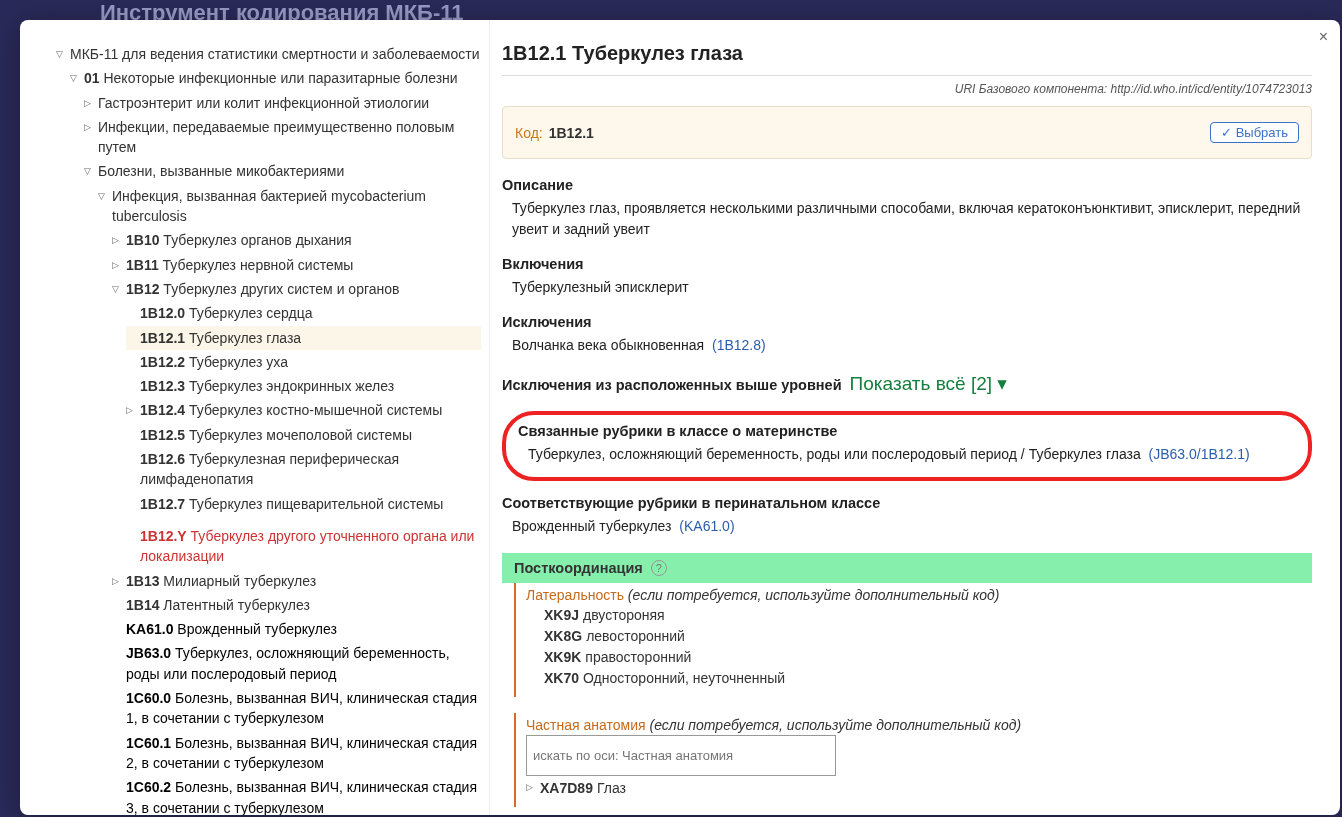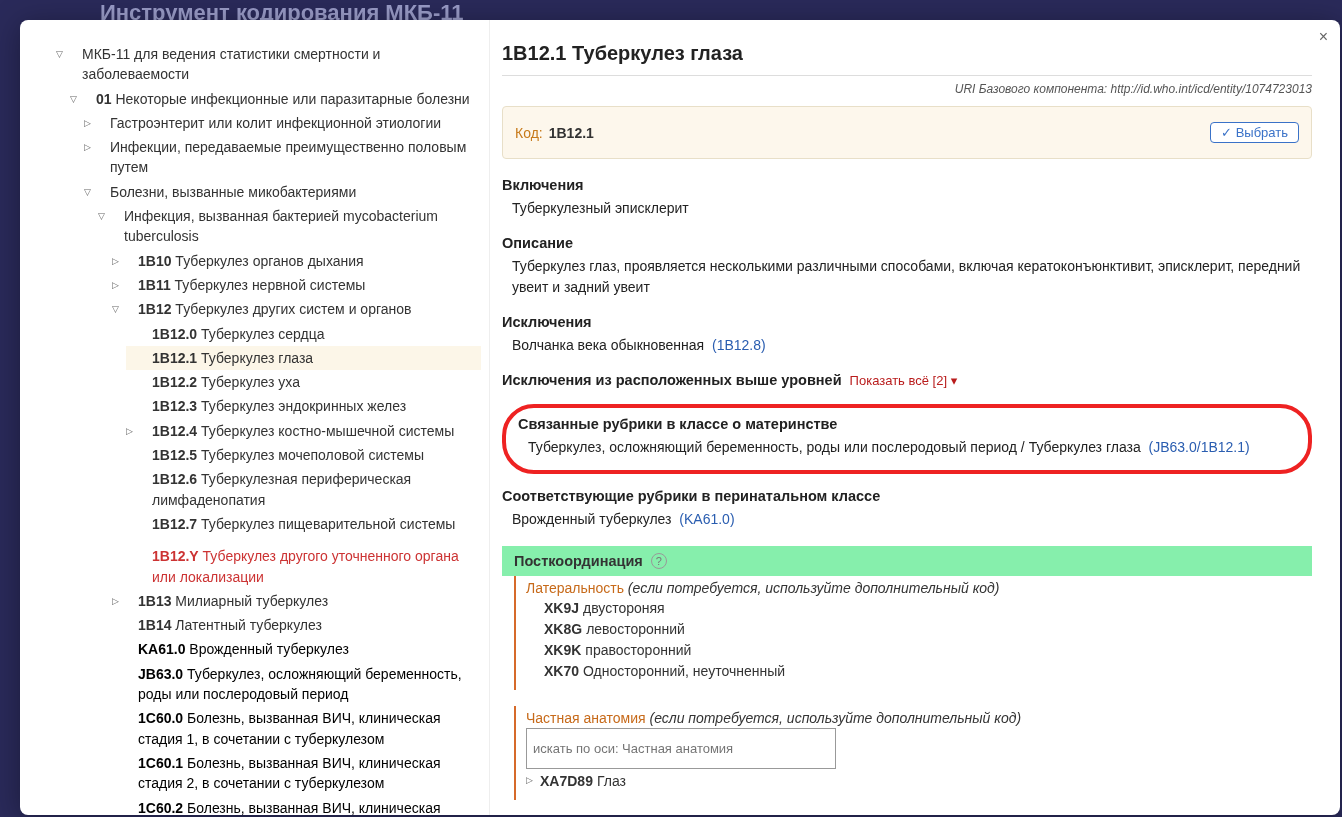--- a/index.html
+++ b/index.html
@@ -63,21 +63,21 @@
   }
   .tn-row.selected { background: #fcf6e8; }
   .tn-toggle {
     width: 12px;
     min-width: 12px;
     font-size: 9px;
     color: #666;
     margin-right: 2px;
     padding-top: 4px;
   }
-  .tn-label { flex: 1; margin-left: 12px; }
+  .tn-label { flex: 1; }
   .tn-label .code { font-weight: 600; }
   .red .tn-label, .red .code { color: #c33; }
   .grey .tn-label, .grey .code { color: #000000; }
   
   .lvl1 { margin-left: 14px; }
   .lvl2 { margin-left: 28px; }
   .lvl3 { margin-left: 42px; }
   .lvl4 { margin-left: 56px; }
   .lvl5 { margin-left: 70px; }
   
@@ -132,21 +132,21 @@
     color: #222;
     margin-bottom: 5px;
   }
   .sec-body {
     font-size: 14px;
     color: #222;
     padding-left: 10px;
     line-height: 1.5;
   }
   .link { color: #2a5db0; cursor: pointer; }
-  .link-small { color: #b91c1c; font-size: 13px; cursor: pointer; }
+  .link-small { color: #15803d; font-size: 19px; cursor: pointer; }
   .highlight-box {
     border: 4px solid #e22;
     border-radius: 32px;
     padding: 8px 12px 12px;
     margin: 6px 0 14px;
   }
   .postcoord-bar {
     background: #86efac;
     padding: 7px 12px;
     font-weight: 600;
@@ -358,27 +358,27 @@
   <div class="detail-pane">
     <div class="detail-title">1B12.1 Туберкулез глаза</div>
     <div class="uri-line"><span>URI Базового компонента:</span> <span>http://id.who.int/icd/entity/1074723013</span></div>
 
     <div class="code-box">
       <span><span class="code-label">Код:</span><span class="code-val">1B12.1</span></span>
       <button class="select-btn">✓ <span>Выбрать</span></button>
     </div>
 
     <div class="section">
+      <div class="sec-head">Описание</div>
+      <div class="sec-body">Туберкулез глаз, проявляется несколькими различными способами, включая кератоконъюнктивит, эписклерит, передний увеит и задний увеит</div>
+    </div>
+
+    <div class="section">
       <div class="sec-head">Включения</div>
       <div class="sec-body">Туберкулезный эписклерит</div>
-    </div>
-
-    <div class="section">
-      <div class="sec-head">Описание</div>
-      <div class="sec-body">Туберкулез глаз, проявляется несколькими различными способами, включая кератоконъюнктивит, эписклерит, передний увеит и задний увеит</div>
     </div>
 
     <div class="section">
       <div class="sec-head">Исключения</div>
       <div class="sec-body"><span>Волчанка века обыкновенная</span>&nbsp; <span class="link">(1B12.8)</span></div>
     </div>
 
     <div class="section">
       <div class="sec-head"><span>Исключения из расположенных выше уровней</span>&nbsp; <span class="link-small" style="font-weight:normal">Показать всё [2] ▾</span></div>
     </div>

